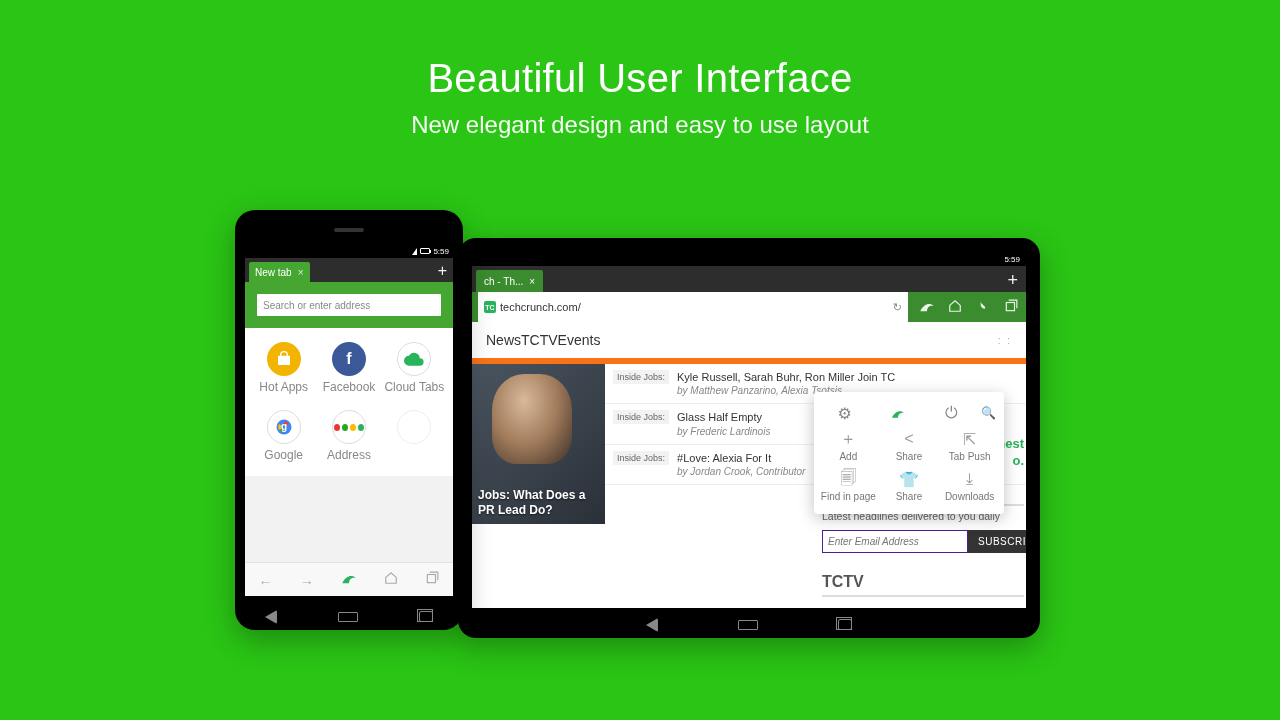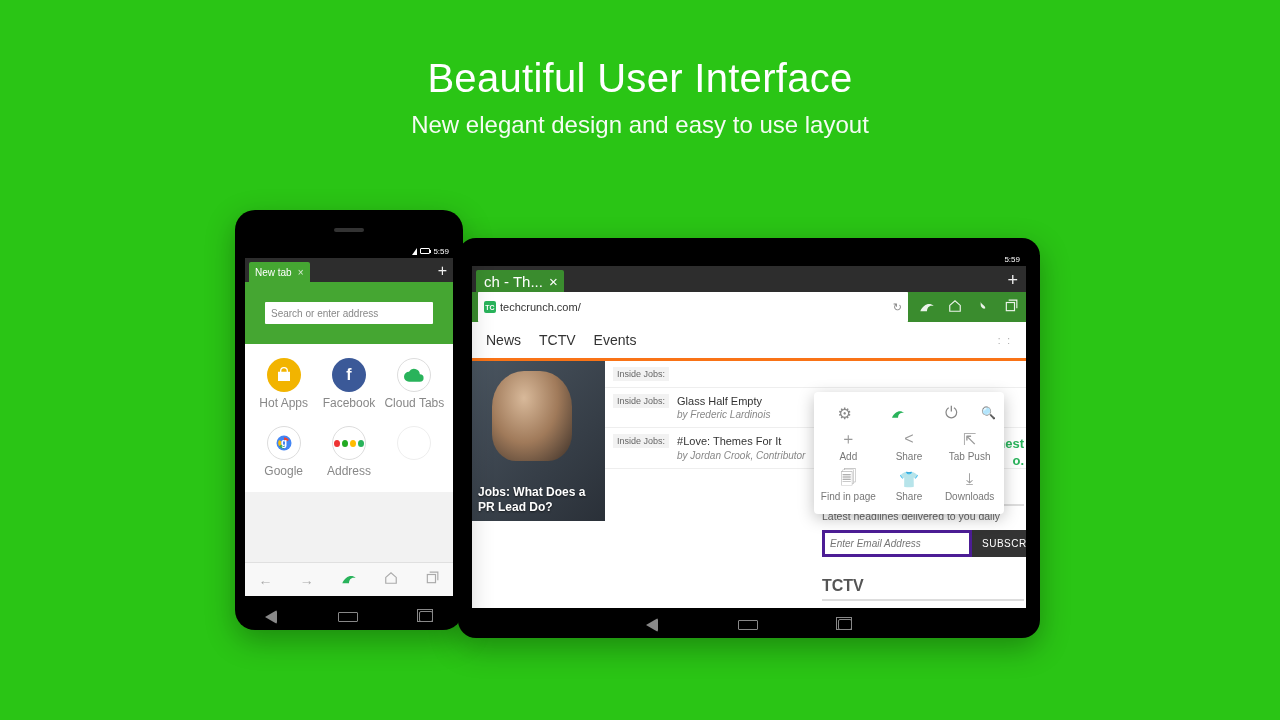--- a/index.html
+++ b/index.html
@@ -13,21 +13,21 @@
   .phone .speaker { position:absolute; top:18px; left:50%; transform:translateX(-50%); width:30px; height:4px; background:#333; border-radius:3px; }
   .phone .screen { position:absolute; top:34px; left:10px; right:10px; bottom:34px; background:#f2f2f2; overflow:hidden; }
   .statusbar { height:14px; background:#000; color:#fff; font-size:8px; display:flex; justify-content:flex-end; align-items:center; padding:0 4px; gap:3px; }
   .statusbar .sig { width:0;height:0;border-left:5px solid transparent;border-bottom:7px solid #fff; }
   .statusbar .batt { width:10px;height:6px;border:1px solid #fff;border-radius:1px; position:relative;}
   .statusbar .batt::after { content:''; position:absolute; right:-2px; top:1px; width:1px; height:3px; background:#fff;}
   .tabbar { height:24px; background:#2d2d2d; display:flex; align-items:flex-end; padding:0 4px; position:relative;}
   .tab { background:#45a632; color:#fff; height:20px; font-size:10px; display:flex; align-items:center; padding:0 6px; border-radius:2px 2px 0 0; gap:6px;}
   .tab .x { font-size:10px; opacity:.8;}
   .plus-tab { position:absolute; right:6px; top:4px; color:#eee; font-size:16px; font-weight:300; }
-  .addr-wrap { background:#45a632; padding:20px; }
+  .addr-wrap { background:#45a632; padding:12px; }
   .addr { background:#fff; height:22px; font-size:10px; color:#888; display:flex; align-items:center; padding:0 6px; border-radius:1px; }
   .dials { background:#fff; padding:14px 6px; display:grid; grid-template-columns:1fr 1fr 1fr; gap:16px 0; text-align:center;}
   .dial { display:flex; flex-direction:column; align-items:center; gap:4px;}
   .dial .ic { width:34px; height:34px; border-radius:50%; display:flex; align-items:center; justify-content:center; color:#fff; font-size:16px;}
   .dial .lbl { font-size:12px; color:#888;}
   .ic-hot { background:#f2b400;}
   .ic-fb { background:#3b5998;}
   .ic-cloud { background:#fff; border:1px solid #ddd;}
   .ic-cloud svg { fill:#29b35b;}
   .ic-google { background:#fff; border:1px solid #ddd;}
@@ -41,45 +41,45 @@
   .sk.back { width:0;height:0;border:none;border-top:7px solid transparent;border-bottom:7px solid transparent;border-right:12px solid #888;}
   .sk.home { border:1.5px solid #888; width:20px; height:10px; border-radius:1px; position:relative; margin-top:2px;}
   .sk.recent { border:1.5px solid #888; width:14px; height:11px; margin-top:1px; position:relative;}
   .sk.recent::before { content:''; position:absolute; left:-3px; top:-3px; width:14px; height:11px; border:1.5px solid #888;}
 
   
   .tablet { position:absolute; left:458px; top:238px; width:582px; height:400px; background:#000; border-radius:18px; box-shadow:0 10px 30px rgba(0,0,0,.3); z-index:3;}
   .tablet .screen2 { position:absolute; top:14px; left:14px; right:14px; bottom:30px; background:#fff; overflow:hidden;}
   .tstatus { height:14px; background:#000; color:#fff; font-size:8px; display:flex; justify-content:flex-end; align-items:center; padding:0 6px; gap:3px;}
   .t-tabbar { height:26px; background:#2d2d2d; display:flex; align-items:flex-end; padding:0 4px; position:relative;}
-  .t-tab { background:#3a8c2e; color:#fff; height:22px; font-size:15px; display:flex; align-items:center; padding:0 8px; border-radius:2px 2px 0 0; gap:6px; max-width:88px; overflow:hidden; white-space:nowrap;}
+  .t-tab { background:#3a8c2e; color:#fff; height:22px; font-size:10px; display:flex; align-items:center; padding:0 8px; border-radius:2px 2px 0 0; gap:6px; max-width:88px; overflow:hidden; white-space:nowrap;}
   .t-plus { position:absolute; right:8px; top:4px; color:#eee; font-size:18px; font-weight:300;}
   .t-toolbar { height:30px; background:#3a8c2e; display:flex; align-items:center; padding:0 6px; gap:10px;}
   .t-url { flex:1; background:#fff; height:22px; border-radius:2px; display:flex; align-items:center; padding:16px 6px; font-size:11px; color:#333; gap:4px;}
   .t-url .fav { width:12px;height:12px;background:#29b35b; border-radius:2px; display:inline-flex; align-items:center; justify-content:center; color:#fff; font-size:7px; font-weight:bold;}
   .t-url .reload { margin-left:auto; color:#888;}
   .t-toolbar .tic { color:#fff; opacity:.9; width:18px; text-align:center; font-size:14px;}
   .dolphin-ic svg { fill:#fff;}
   .content { position:relative; height:calc(100% - 70px); background:#fff; font-family: Arial, sans-serif; }
-  .content-nav { display:flex; gap:18px; padding:10px 14px; font-size:14px; color:#333; border-bottom:3px solid #f97316; align-items:center;}
+  .content-nav { display:flex; padding:10px 14px; font-size:14px; color:#333; border-bottom:6px solid #f97316; align-items:center;}
   .content-nav .dots { margin-left:auto; color:#aaa; letter-spacing:2px; font-size:10px;}
   .feed { display:flex; height:160px;}
   .feed-img { width:133px; background:linear-gradient(135deg,#4a5560 0%, #2a3038 100%); position:relative; color:#fff; display:flex; align-items:flex-end;}
   .feed-img .cap { font-size:12px; font-weight:bold; padding:6px; line-height:1.25; text-shadow:0 1px 2px rgba(0,0,0,.6);}
   .face { position:absolute; top:10px; left:20px; width:80px; height:90px; background:radial-gradient(ellipse at 40% 30%, #d8b99a 0%, #a07a5a 50%, #3a2f28 100%); border-radius:40% 40% 30% 30%; }
   .articles { flex:1; }
   .art { border-bottom:1px solid #eee; padding:6px 8px; display:flex; gap:8px;}
   .art .badge { font-size:9px; background:#f2f2f2; color:#666; padding:2px 4px; align-self:flex-start; white-space:nowrap;}
   .art .at { font-size:11px; color:#333; line-height:1.3;}
   .art .at .by { color:#888; font-style:italic; font-size:10px;}
   .sidebar { position:absolute; right:2px; top:108px; width:202px; }
   .sidebar .sec { font-size:16px; color:#555; font-weight:bold; border-bottom:2px solid #ddd; padding:6px 0 4px;}
   .sidebar .sub { font-size:10.5px; color:#666; padding:4px 0 8px;}
   .subscribe { display:flex; }
-  .subscribe input { flex:1; border:3px solid #4c1d95; font-size:10px; padding:5px; font-style:italic; color:#999;}
+  .subscribe input { flex:1; border:1px solid #4c1d95; font-size:10px; padding:5px; font-style:italic; color:#999;}
   .subscribe button { background:#333; color:#fff; border:none; font-size:10px; padding:0 10px; letter-spacing:.5px;}
   .sidebar .txt { font-size:11px; color:#555; line-height:1.3; padding:6px 0;}
 
   
   .popup { position:absolute; right:22px; top:70px; width:190px; background:#fff; border-radius:4px; box-shadow:0 4px 16px rgba(0,0,0,.25); z-index:10; padding:8px 4px;}
   .popup .prow { display:flex; justify-content:space-around; padding:4px 0;}
   .popup .pitem { width:58px; display:flex; flex-direction:column; align-items:center; gap:3px; font-size:10px; color:#777;}
   .popup .pic { color:#999; font-size:16px; height:18px; display:flex; align-items:center;}
   .popup .prow.top .pic { color:#888;}
   .popup .prow.top .pitem:nth-child(2) .pic { color:#29b35b;}
@@ -235,32 +235,36 @@
         <span class="dots">: :</span>
       </div>
       <div class="feed">
         <div class="feed-img">
           <div class="face"></div>
           <div class="cap">Jobs: What Does a PR Lead Do?</div>
         </div>
         <div class="articles">
           <div class="art">
             <span class="badge">Inside Jobs:</span>
+            <div class="at">
+                <div>Kyle Russell, Sarah Buhr, Ron Miller Join TC</div>
+                <div class="by">by Matthew Panzarino, Alexia Tsotsis</div>
+              </div>
           </div>
           <div class="art">
             <span class="badge">Inside Jobs:</span>
             <div class="at">
                 <div>Glass Half Empty</div>
                 <div class="by">by Frederic Lardinois</div>
               </div>
           </div>
           <div class="art">
             <span class="badge">Inside Jobs:</span>
             <div class="at">
-                <div>#Love: Themes For It</div>
+                <div>#Love: Alexia For It</div>
                 <div class="by">by Jordan Crook, Contributor</div>
               </div>
           </div>
         </div>
       </div>
       <div class="sidebar">
         <div class="txt" style="text-align:right;color:#29b35b;font-weight:bold;font-size:13px;"><span>nest</span><br><span>o.</span></div>
         <div class="sec">CrunchDaily</div>
         <div class="sub">Latest headlines delivered to you daily</div>
         <div class="subscribe">

